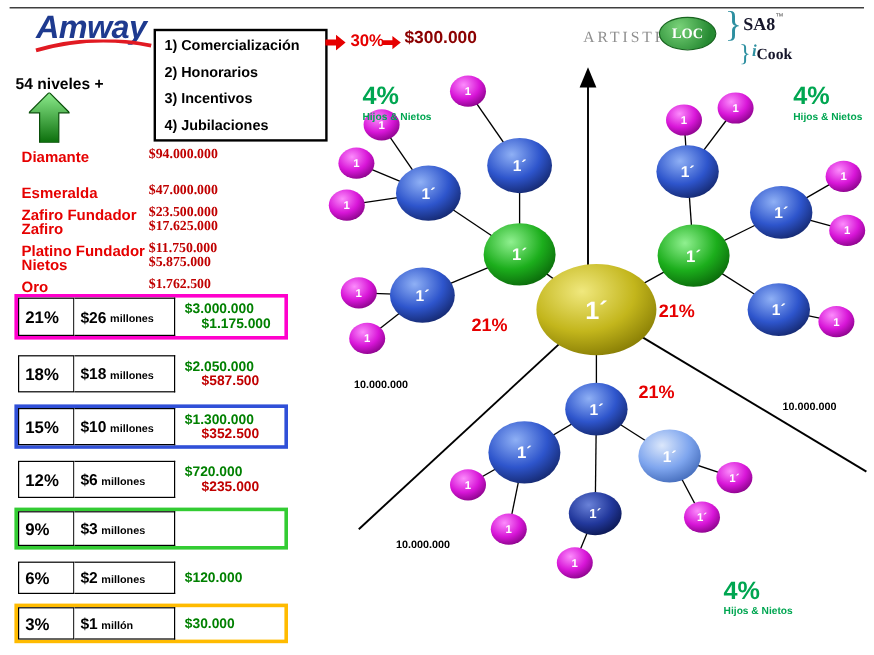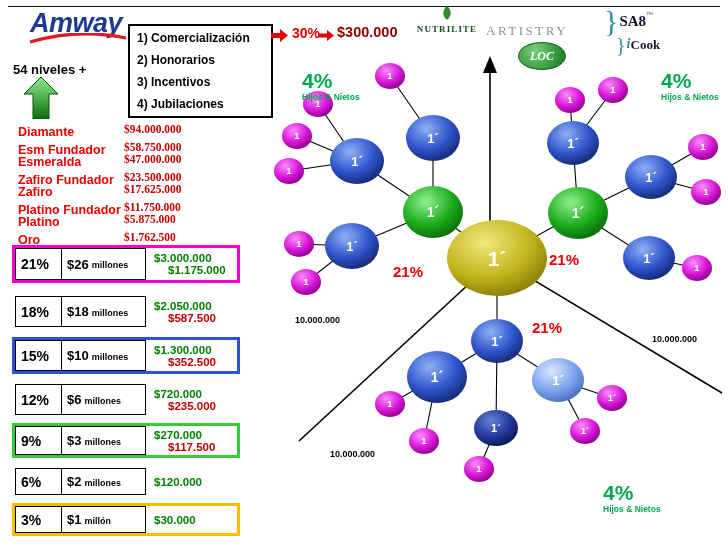--- a/index.html
+++ b/index.html
@@ -18,24 +18,24 @@
   .red-arrow{position:absolute;}
   #plan-percent{position:absolute;left:292px;top:25px;font-size:14px;font-weight:bold;color:#e60000;}
   #plan-amount{position:absolute;left:337px;top:24px;font-size:14.5px;font-weight:bold;color:#8b0000;}
   #levels-label{position:absolute;left:13px;top:62px;font-size:13px;font-weight:bold;}
   #up-arrow{position:absolute;left:24px;top:77px;}
 
   
   #nutrilite{position:absolute;left:414px;top:6px;width:66px;text-align:center;}
   #nutrilite .word{font-family:"Liberation Serif",serif;font-size:9px;font-weight:bold;letter-spacing:1.1px;color:#14501e;display:block;}
   #artistry{position:absolute;left:486px;top:23px;font-family:"Liberation Serif",serif;font-size:13px;color:#8f8f8f;letter-spacing:2.5px;}
-  #loc{position:absolute;left:518px;top:14px;width:46px;height:26px;border-radius:50%;
+  #loc{position:absolute;left:549px;top:14px;width:46px;height:26px;border-radius:50%;
        background:radial-gradient(circle at 35% 30%,#79d279,#268a32 75%);border:1px solid #18641f;
-       display:flex;align-items:center;justify-content:center;color:#fff;font-style:italic;font-weight:bold;
-       font-size:12px;font-family:"Liberation Serif",serif;margin-top:28px;}
+       display:flex;align-items:center;justify-content:center;color:#fff;font-weight:bold;
+       font-size:12px;font-family:"Liberation Serif",serif;}
   #sa8{position:absolute;left:604px;top:6px;display:flex;align-items:flex-start;}
   .brace{font-family:"Liberation Serif",serif;color:#2d8fa0;font-size:30px;line-height:1;margin-right:1px;}
   .sa8-text{font-family:"Liberation Serif",serif;font-weight:bold;font-size:15px;color:#15152a;margin-top:7px;}
   .tm{font-size:7px;color:#555;margin-top:5px;}
   #icook{position:absolute;left:616px;top:35px;display:flex;align-items:flex-start;}
   #icook .brace{font-size:20px;}
   .i-init{font-family:"Liberation Serif",serif;font-style:italic;font-weight:bold;color:#2d8fa0;font-size:14px;margin-top:1px;}
   .cook{font-family:"Liberation Serif",serif;font-weight:bold;font-size:13px;color:#15152a;margin-top:2px;}
 
   
@@ -99,47 +99,40 @@
   <svg id="up-arrow" width="34" height="42">
     <defs>
       <linearGradient id="ag" x1="0" y1="0" x2="0" y2="1">
         <stop offset="0" stop-color="#8dec8d"></stop>
           <stop offset="1" stop-color="#0b6e0b"></stop>
       </linearGradient>
     </defs>
     <polygon points="17,0 34,17 25,17 25,42 9,42 9,17 0,17" fill="url(#ag)" stroke="#0a4f0a" stroke-width="1"></polygon>
   </svg>
 
-  <div id="nutrilite">
-    <svg width="16" height="14" viewBox="0 0 16 14">
-      <path d="M8,14 C3,10 3,4 8,0 C13,4 13,10 8,14 Z" fill="#2e8b2e"></path>
-    </svg>
-    <span class="word">NUTRILITE</span>
-  </div>
   <div id="artistry">ARTISTRY</div>
   <div id="loc">LOC</div>
   <div id="sa8">
     <span class="brace">}</span>
     <span class="sa8-text">SA8</span>
     <span class="tm">™</span>
   </div>
   <div id="icook">
     <span class="brace">}</span>
     <span class="i-init">i</span>
     <span class="cook">Cook</span>
   </div>
 
   <div id="ranks">
       <div class="rank-row" style="top: 0px;"><span class="rank-name">Diamante</span><span class="rank-value">$94.000.000</span></div>
-      <div class="rank-row" style="top: 18px;"><span class="rank-name">Esm Fundador</span><span class="rank-value">$58.750.000</span></div>
       <div class="rank-row" style="top: 30px;"><span class="rank-name">Esmeralda</span><span class="rank-value">$47.000.000</span></div>
       <div class="rank-row" style="top: 48px;"><span class="rank-name">Zafiro Fundador</span><span class="rank-value">$23.500.000</span></div>
       <div class="rank-row" style="top: 60px;"><span class="rank-name">Zafiro</span><span class="rank-value">$17.625.000</span></div>
       <div class="rank-row" style="top: 78px;"><span class="rank-name">Platino Fundador</span><span class="rank-value">$11.750.000</span></div>
-      <div class="rank-row" style="top: 90px;"><span class="rank-name">Platino</span><span class="rank-value">$5.875.000</span></div>
+      <div class="rank-row" style="top: 90px;"><span class="rank-name">Nietos</span><span class="rank-value">$5.875.000</span></div>
       <div class="rank-row" style="top: 108px;"><span class="rank-name">Oro</span><span class="rank-value">$1.762.500</span></div>
     </div>
   <div id="levels">
       <div class="lvl-row" style="top: 245px; height: 38px; border-color: rgb(255, 0, 204);">
         <div class="pct-cell">21%</div>
         <div class="base-cell">
           <span class="base">$26</span>
           <span class="unit">millones</span>
         </div>
         <div class="vals">
@@ -178,24 +171,20 @@
         <div class="vals">
           <div class="v1" style="color: rgb(0, 128, 0);">$720.000</div>
           <div class="v2" style="color: rgb(192, 0, 0);">$235.000</div>
         </div>
       </div>
       <div class="lvl-row" style="top: 423px; height: 35px; border-color: rgb(51, 204, 51);">
         <div class="pct-cell">9%</div>
         <div class="base-cell">
           <span class="base">$3</span>
           <span class="unit">millones</span>
-        </div>
-        <div class="vals">
-          <div class="v1" style="color: rgb(0, 128, 0);">$270.000</div>
-          <div class="v2" style="color: rgb(192, 0, 0);">$117.500</div>
         </div>
       </div>
       <div class="lvl-row" style="top: 465px; height: 33px;">
         <div class="pct-cell">6%</div>
         <div class="base-cell">
           <span class="base">$2</span>
           <span class="unit">millones</span>
         </div>
         <div class="vals">
           <div class="v1" style="color: rgb(0, 128, 0);">$120.000</div>

